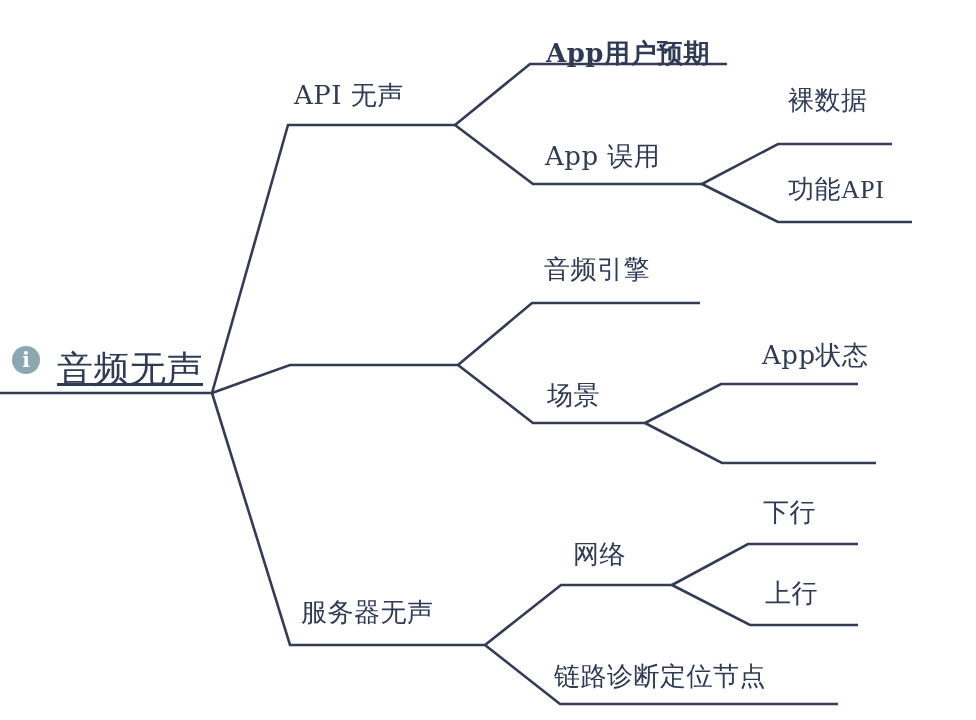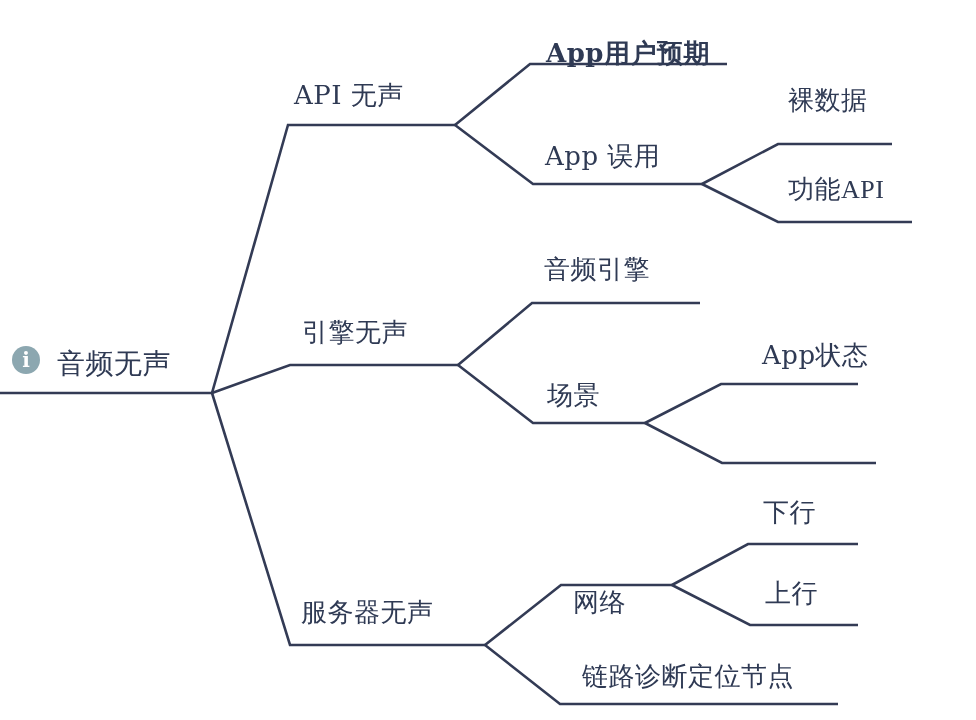--- a/index.html
+++ b/index.html
@@ -21,21 +21,21 @@
   .edge{fill:none;stroke:var(--line,#333b55);stroke-width:2.6;stroke-linecap:butt;stroke-linejoin:miter;}
   .label{
     position:absolute;
     color:var(--text,#2f3a54);
     font-size:26px;
     line-height:1.25;
     white-space:nowrap;
     cursor:default;
     letter-spacing:0.5px;
   }
-  .label.root{font-size:28px;}
+  .label.root{font-size:36px;text-decoration:underline;}
   .marker{
     position:absolute;
     left:12px;top:346px;
     width:28px;height:28px;
     border-radius:50%;
     background:var(--icon-bg,#8ca7b0);
     color:var(--icon-fg,#ffffff);
     display:flex;align-items:center;justify-content:center;
     font-family:"DejaVu Serif","Liberation Serif",serif;
     font-weight:bold;
@@ -74,32 +74,31 @@
   <div class="label" style="left:294px;top:79px;">API 无声</div>
 
   <div class="label" style="left:546px;top:37px;font-weight:bold;">App用户预期</div>
 
   <div class="label" style="left:545px;top:140px;">App 误用</div>
 
   <div class="label" style="left:788px;top:84px;">裸数据</div>
 
   <div class="label" style="left:788px;top:174px;font-family:Liberation Serif, serif;">功能API</div>
 
-  <div class="label" style="left:302px;top:316px;">引擎无声</div>
 
   <div class="label" style="left:544px;top:253px;">音频引擎</div>
 
   <div class="label" style="left:547px;top:379px;">场景</div>
 
   <div class="label" style="left:762px;top:339px;">App状态</div>
 
 
   <div class="label" style="left:301px;top:596px;">服务器无声</div>
 
-  <div class="label" style="left:573px;top:538px;margin-top:48px;">网络</div>
+  <div class="label" style="left:573px;top:538px;">网络</div>
 
   <div class="label" style="left:763px;top:496px;">下行</div>
 
   <div class="label" style="left:765px;top:577px;">上行</div>
 
-  <div class="label" style="left:582px;top:660px;">链路诊断定位节点</div>
+  <div class="label" style="left:554px;top:660px;">链路诊断定位节点</div>
 
 </div>
 
 </body></html>

